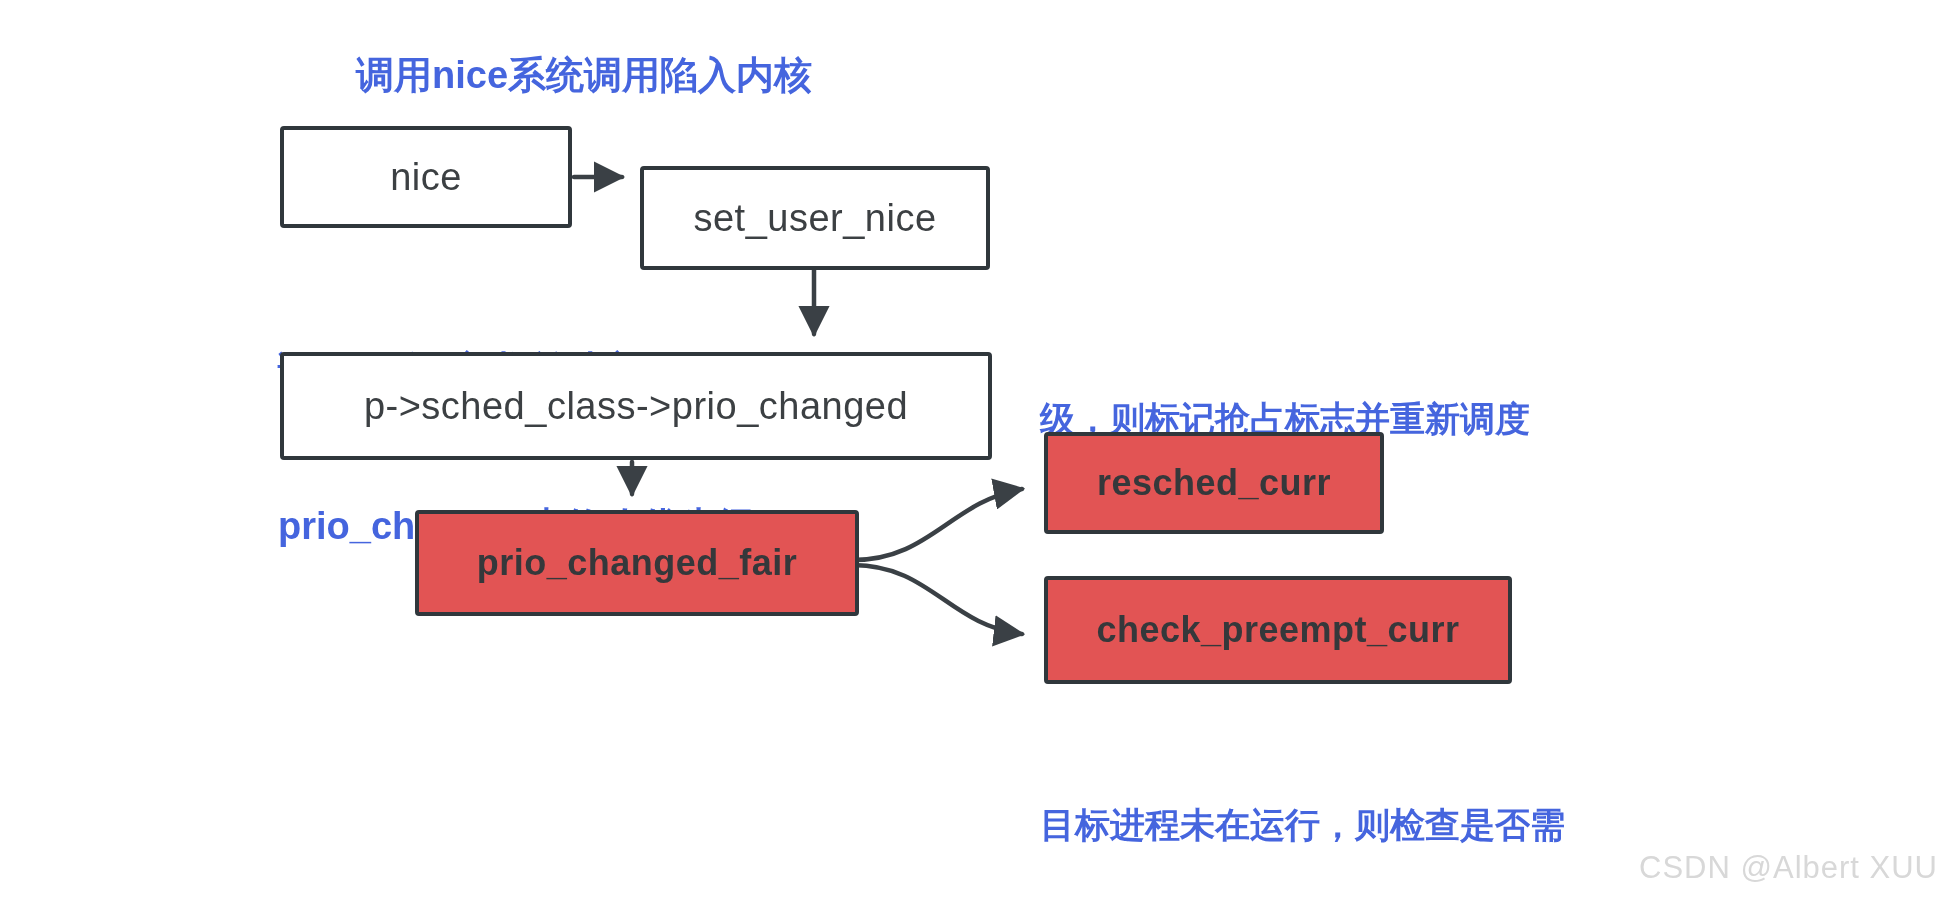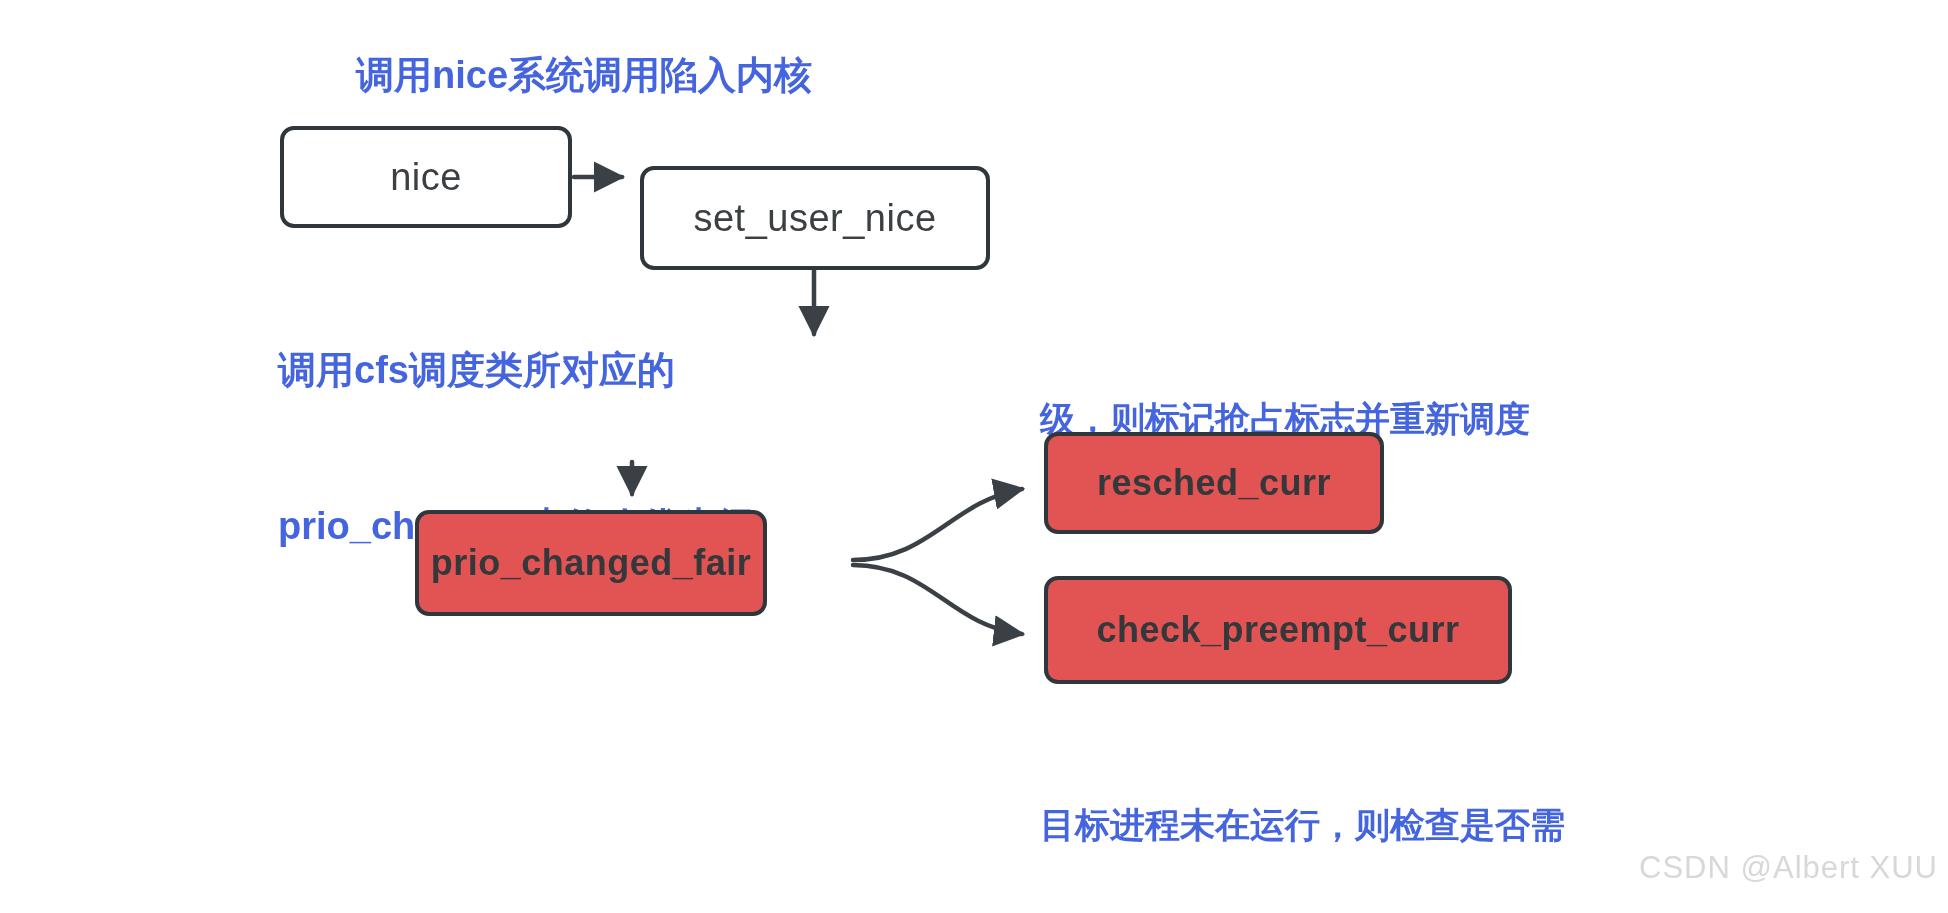--- a/index.html
+++ b/index.html
@@ -21,21 +21,21 @@
     overflow:hidden;
   }
   .arrow-layer{
     position:absolute;left:0;top:0;width:1948px;height:913px;
     pointer-events:none;
   }
   .node{
     position:absolute;
     box-sizing:border-box;
     border:4px solid var(--box-border);
-    border-radius:14px;
+    border-radius:4px;
     display:flex;align-items:center;justify-content:center;
     background:#ffffff;
   }
   .node.white{
     color:var(--box-text);
     font-size:38px;
     font-weight:400;
     letter-spacing:0.5px;
   }
   .node.red{
@@ -52,21 +52,21 @@
     white-space:pre;
   }
   .note-top{left:356px;top:52px;font-size:38px;line-height:46px;}
   .note-cfs{left:278px;top:240px;font-size:38px;line-height:52px;}
   .note-resched{left:1040px;top:296px;font-size:35px;line-height:49px;}
   .note-preempt{left:1040px;top:702px;font-size:35px;line-height:49px;}
 
   #node-nice{left:280px;top:126px;width:292px;height:102px;}
   #node-set-user-nice{left:640px;top:126px;width:350px;height:104px;margin-top:40px;}
   #node-prio-changed{left:280px;top:352px;width:712px;height:108px;}
-  #node-prio-changed-fair{left:415px;top:510px;width:352px;height:106px;}
+  #node-prio-changed-fair{left:415px;top:510px;width:444px;height:106px;}
   #node-resched-curr{left:1044px;top:432px;width:340px;height:102px;}
   #node-check-preempt-curr{left:1044px;top:576px;width:468px;height:108px;}
 
   .watermark{
     position:absolute;
     right:10px;top:850px;
     font-size:31px;
     color:var(--watermark-color);
     font-weight:400;
     letter-spacing:1px;
@@ -107,20 +107,23 @@
   </div>
 
   <div class="node white" id="node-nice">
     <span>nice</span>
   </div>
 
   <div class="node white" id="node-set-user-nice">
     <span>set_user_nice</span>
   </div>
 
+  <div class="node white" id="node-prio-changed">
+    <span>p-&gt;sched_class-&gt;prio_changed</span>
+  </div>
 
   <div class="node red" id="node-prio-changed-fair">
     <span>prio_changed_fair</span>
   </div>
 
   <div class="node red" id="node-resched-curr">
     <span>resched_curr</span>
   </div>
 
   <div class="node red" id="node-check-preempt-curr">

